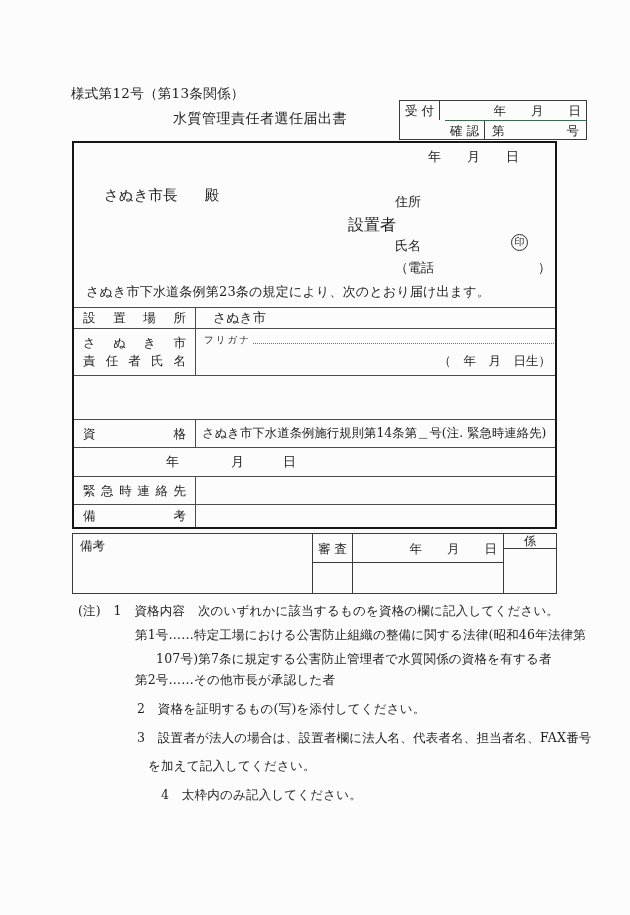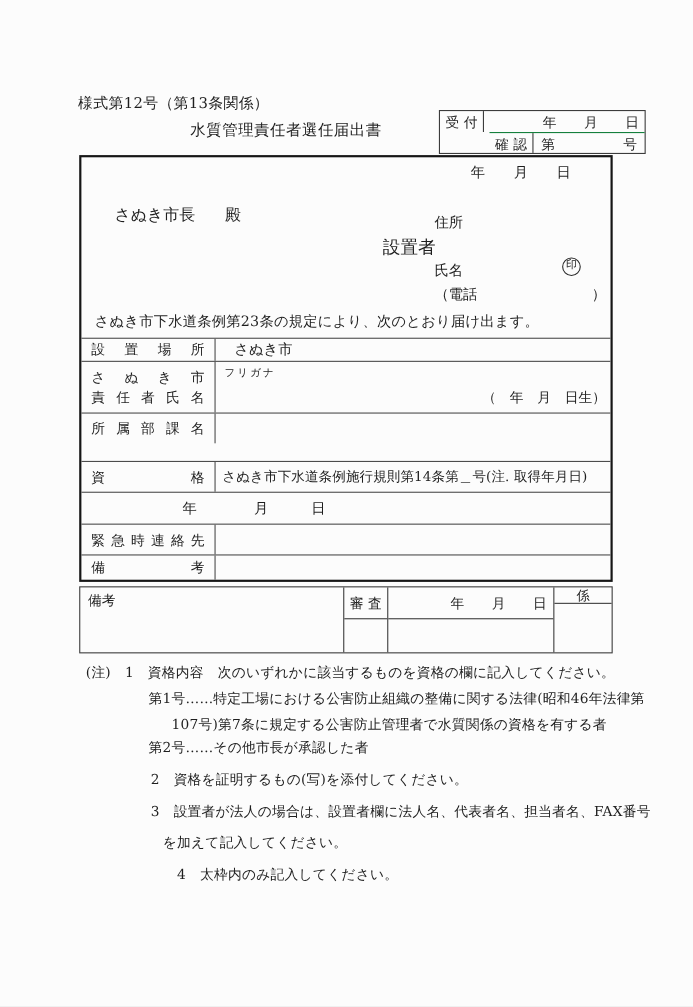--- a/index.html
+++ b/index.html
@@ -46,21 +46,21 @@
   .frow { display:flex; border-top:1px solid #4c4c4c; }
   .flabel { width:122px; border-right:1px solid #4c4c4c; padding:0 9px; font-size:12.5px;
             display:flex; flex-direction:column; justify-content:center; }
   .jl { text-align:justify; text-align-last:justify; line-height:18px; }
   .fvalue { flex:1; display:flex; align-items:center; font-size:13px; position:relative; }
   .r1 { height:21px; } .r2 { height:47px; } .r3 { height:28px; } .r4 { height:28px;margin-top:16px; }
   .r5 { height:29px; } .r6 { height:28px; } .r7 { flex:1; }
   .v-place { padding-left:17px; }
   .v-qual  { padding-left:6px; font-size:12.3px; letter-spacing:.1px; }
   .v-date  { padding-left:92px; }
-  .fv-col { flex-direction:row; align-items:stretch; }
+  .fv-col { flex-direction:column; align-items:stretch; }
   .furirow { height:17px; display:flex; align-items:flex-end; }
   .furirow .ftxt { padding-left:8px; font-size:9.5px; letter-spacing:2px; line-height:13px; }
   .furirow .dots { flex:1; border-bottom:1.4px dotted #6e6e6e; margin:0 1px 2px 2px; }
   .namerow { flex:1; position:relative;margin-top:11px; }
   .birth { position:absolute; right:4px; bottom:5px; font-size:12.5px; }
 
   
   .office { left:72px; top:533px; width:485px; height:61px; border:1px solid #3c3c3c; }
   .o-remarks { position:absolute; left:0; top:0; bottom:0; width:240px;
                border-right:1px solid #3c3c3c; padding:4px 0 0 7px; font-size:12.5px; }
@@ -139,31 +139,28 @@
             <span class="ftxt">フリガナ</span>
             <span class="dots"></span>
           </div>
           <div class="namerow">
             <span class="birth">（　年　月　日生）</span>
           </div>
         </div>
       </div>
 
       <div class="frow r3">
-        <div class="flabel">
-            <div class="jl">所属部課名</div>
-          </div>
         <div class="fvalue"></div>
       </div>
 
       <div class="frow r4">
         <div class="flabel">
             <div class="jl">資格</div>
           </div>
-        <div class="fvalue v-qual">さぬき市下水道条例施行規則第14条第＿号(注. 取得年月日)</div>
+        <div class="fvalue v-qual">さぬき市下水道条例施行規則第14条第＿号(注. 緊急時連絡先)</div>
       </div>
 
       <div class="frow r5">
         <div class="fvalue v-date">年　　　　月　　　日</div>
       </div>
 
       <div class="frow r6">
         <div class="flabel">
             <div class="jl">緊急時連絡先</div>
           </div>

